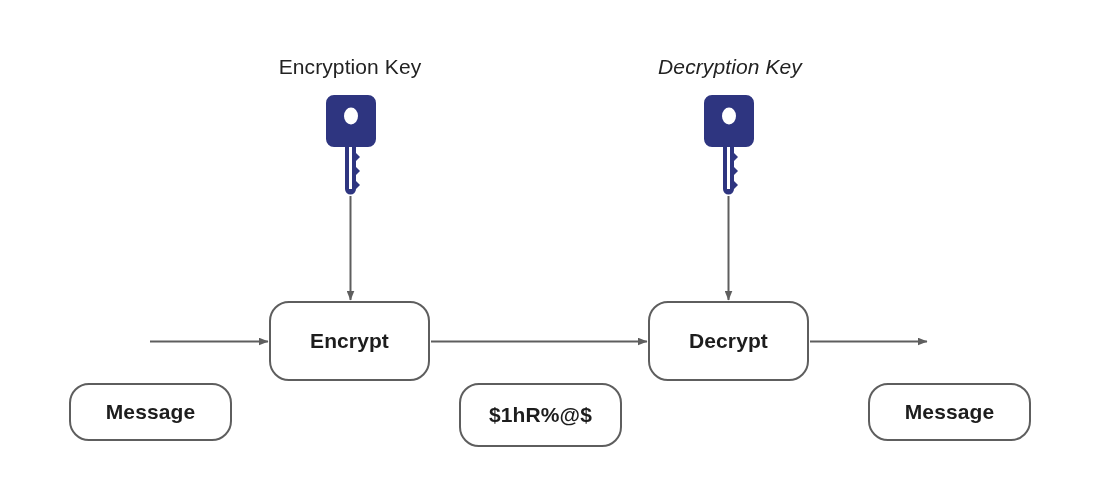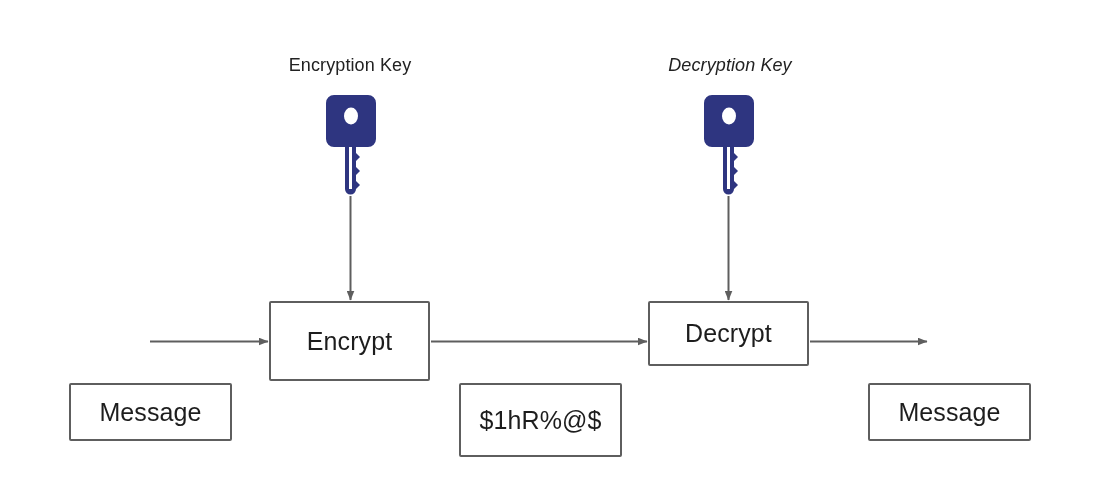--- a/index.html
+++ b/index.html
@@ -23,50 +23,51 @@
     height: 484px;
   }
   .node {
     position: absolute;
     box-sizing: border-box;
     display: flex;
     align-items: center;
     justify-content: center;
     background: #ffffff;
     border: 2px solid #5e5e5e;
-    border-radius: 2px;
-    font-size: 25px;
+    border-radius: 20px;
+    font-size: 21px;
     color: #1d1d1d;
     letter-spacing: 0.1px;
     white-space: nowrap;
+    font-weight: bold;
   }
   .caption {
     position: absolute;
-    font-size: 18px;
+    font-size: 21px;
     color: #222222;
     text-align: center;
     white-space: nowrap;
     letter-spacing: 0.1px;
   }
   .key-icon {
     position: absolute;
   }
 
   
   #enc-key-label   { left: 250px;  top: 55px;  width: 200px; }
   #dec-key-label   { left: 630px;  top: 55px;  width: 200px; font-style: italic; }
 
   #enc-key-icon    { left: 326px;  top: 95px;  width: 50px; height: 102px; }
   #dec-key-icon    { left: 704px;  top: 95px;  width: 50px; height: 102px; }
 
   #encrypt-box     { left: 269px;  top: 301px; width: 161px; height: 80px; }
-  #decrypt-box     { left: 648px;  top: 301px; width: 161px; height: 65px; }
+  #decrypt-box     { left: 648px;  top: 301px; width: 161px; height: 80px; }
 
   #message-in-box  { left: 69px;   top: 383px; width: 163px; height: 58px; }
-  #cipher-box      { left: 459px;  top: 383px; width: 163px; height: 74px; }
+  #cipher-box      { left: 459px;  top: 383px; width: 163px; height: 64px; }
   #message-out-box { left: 868px;  top: 383px; width: 163px; height: 58px; }
 </style>
 </head>
 <body>
 
 <svg id="canvas" viewBox="0 0 1100 484" xmlns="http://www.w3.org/2000/svg">
   <defs>
     <marker id="arrowhead" markerWidth="10" markerHeight="8" refX="9.5" refY="4" orient="auto" markerUnits="userSpaceOnUse">
       <path d="M0,0 L10,4 L0,8 z" fill="#5e5e5e"></path>
     </marker>

